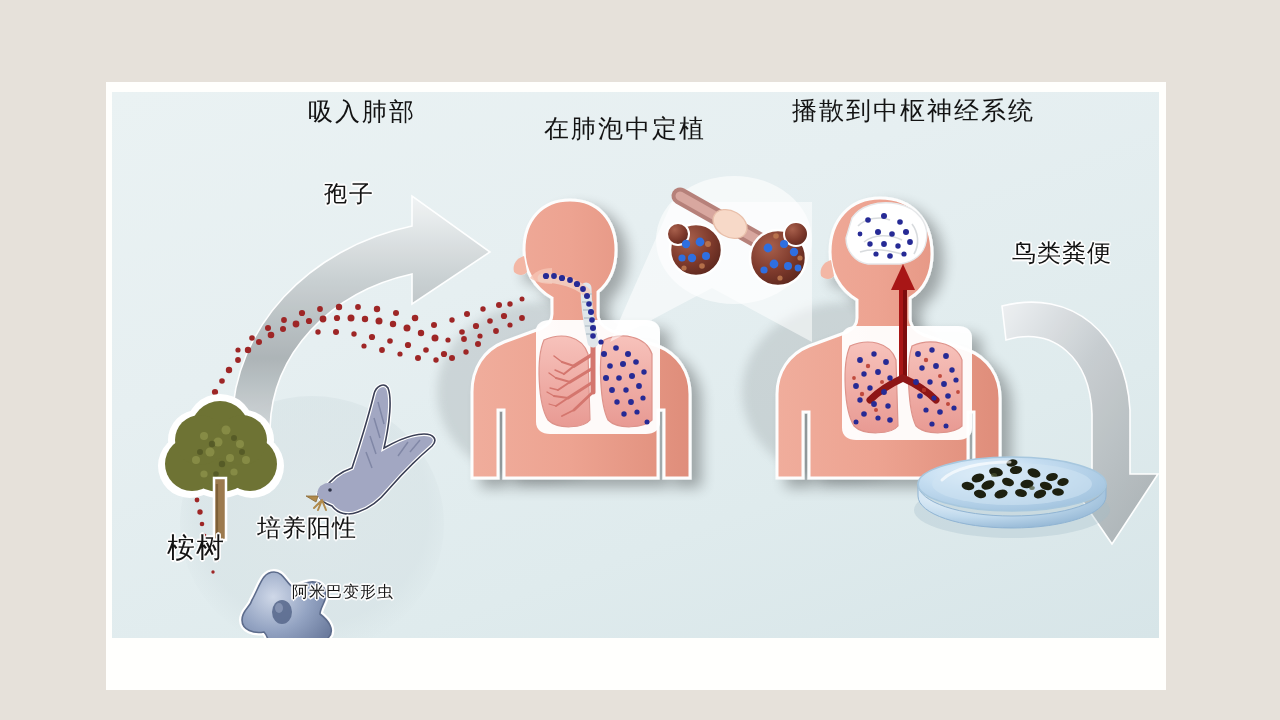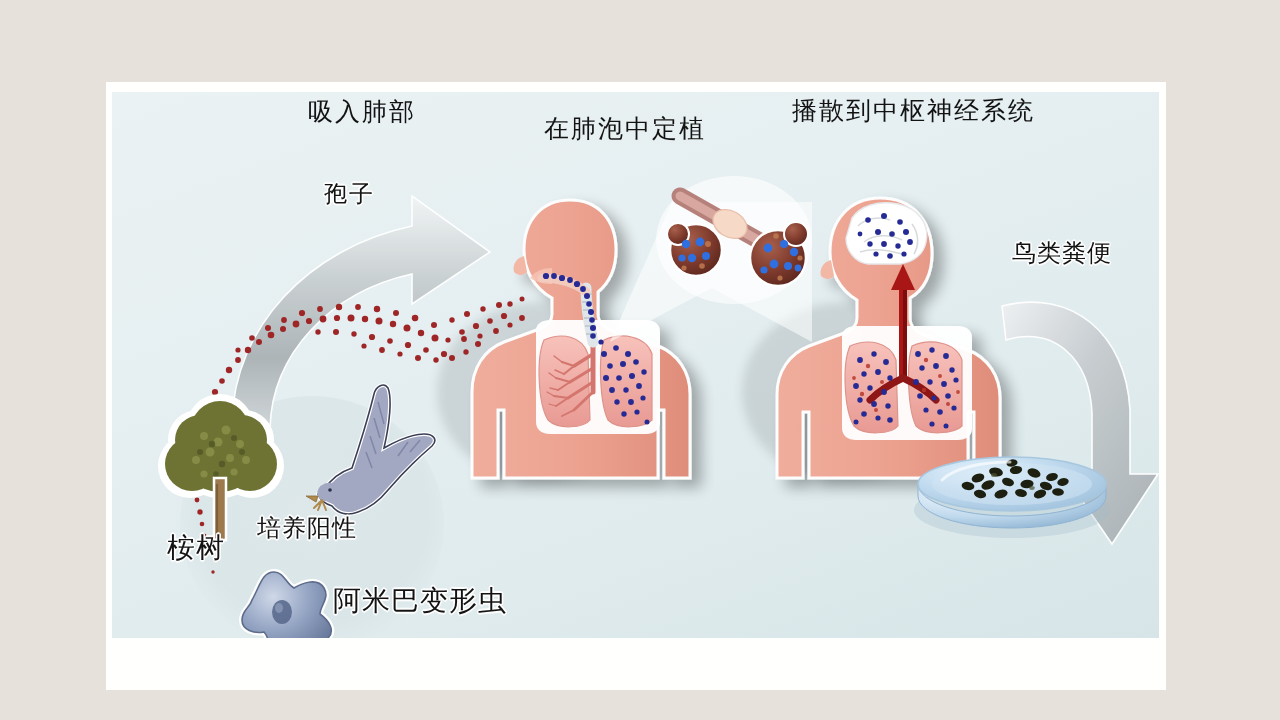--- a/index.html
+++ b/index.html
@@ -62,21 +62,21 @@
       1.2px 1.2px 0 #fdfdfd, -1.2px 1.2px 0 #fdfdfd,
       1.2px -1.2px 0 #fdfdfd, -1.2px -1.2px 0 #fdfdfd;
   }
 
   .lbl-stage { font-size: 25px; letter-spacing: 2px; text-shadow: none; }
 
   .lbl-spore      { left: 212px;  top: 86px;  font-size: 24px; }
   .lbl-culture    { left: 900px;  top: 145px; font-size: 24px; }
   .lbl-tree       { left: 55px;   top: 437px; font-size: 28px; }
   .lbl-bird       { left: 145px;  top: 420px; font-size: 24px; }
-  .lbl-amoeba     { left: 180px;  top: 490px; font-size: 28px; margin-left: 41px; }
+  .lbl-amoeba     { left: 180px;  top: 490px; font-size: 16px; }
 
   .stage1 { left: 196px; top: 3px; }
   .stage2 { left: 432px; top: 20px; }
   .stage3 { left: 680px; top: 2px; }
 
   
   .caption {
     position: absolute;
     left: 6px;
     top: 564px;

